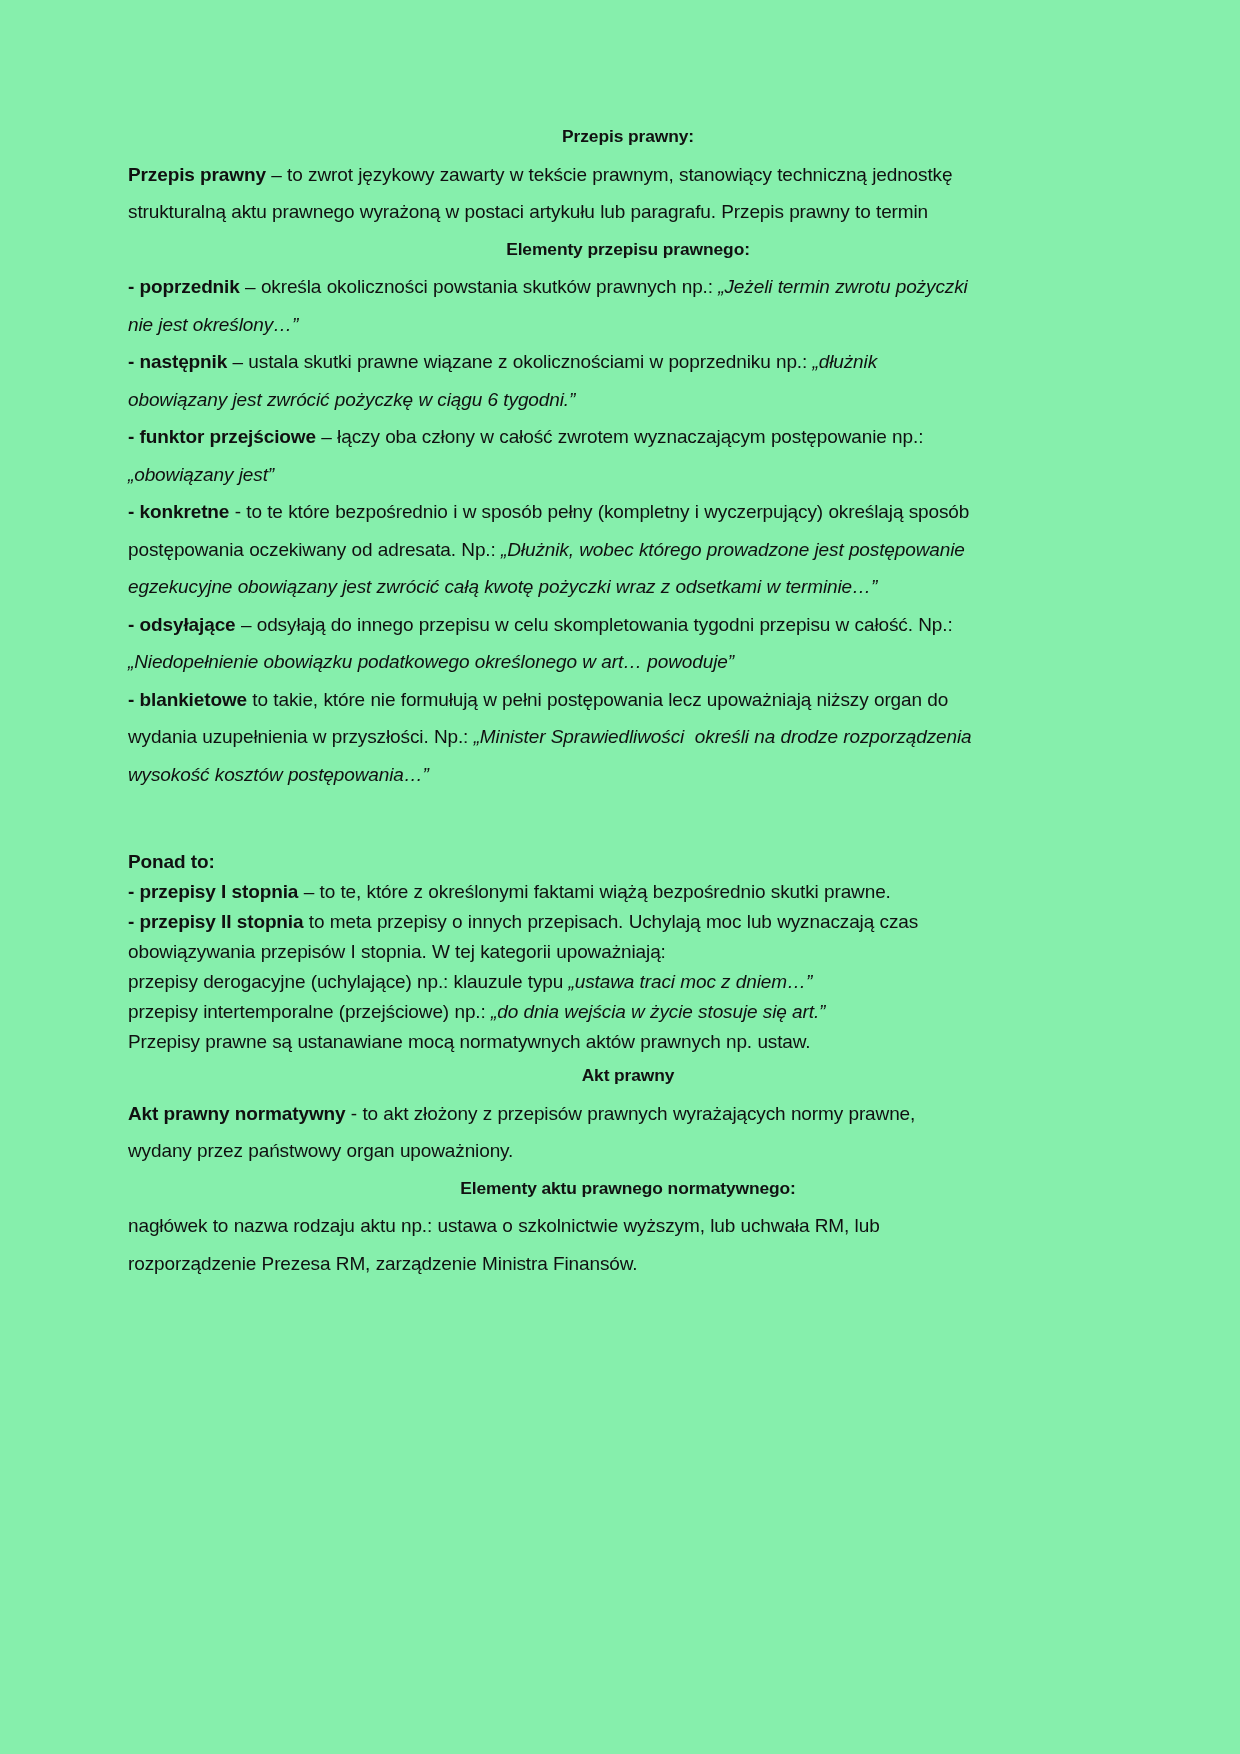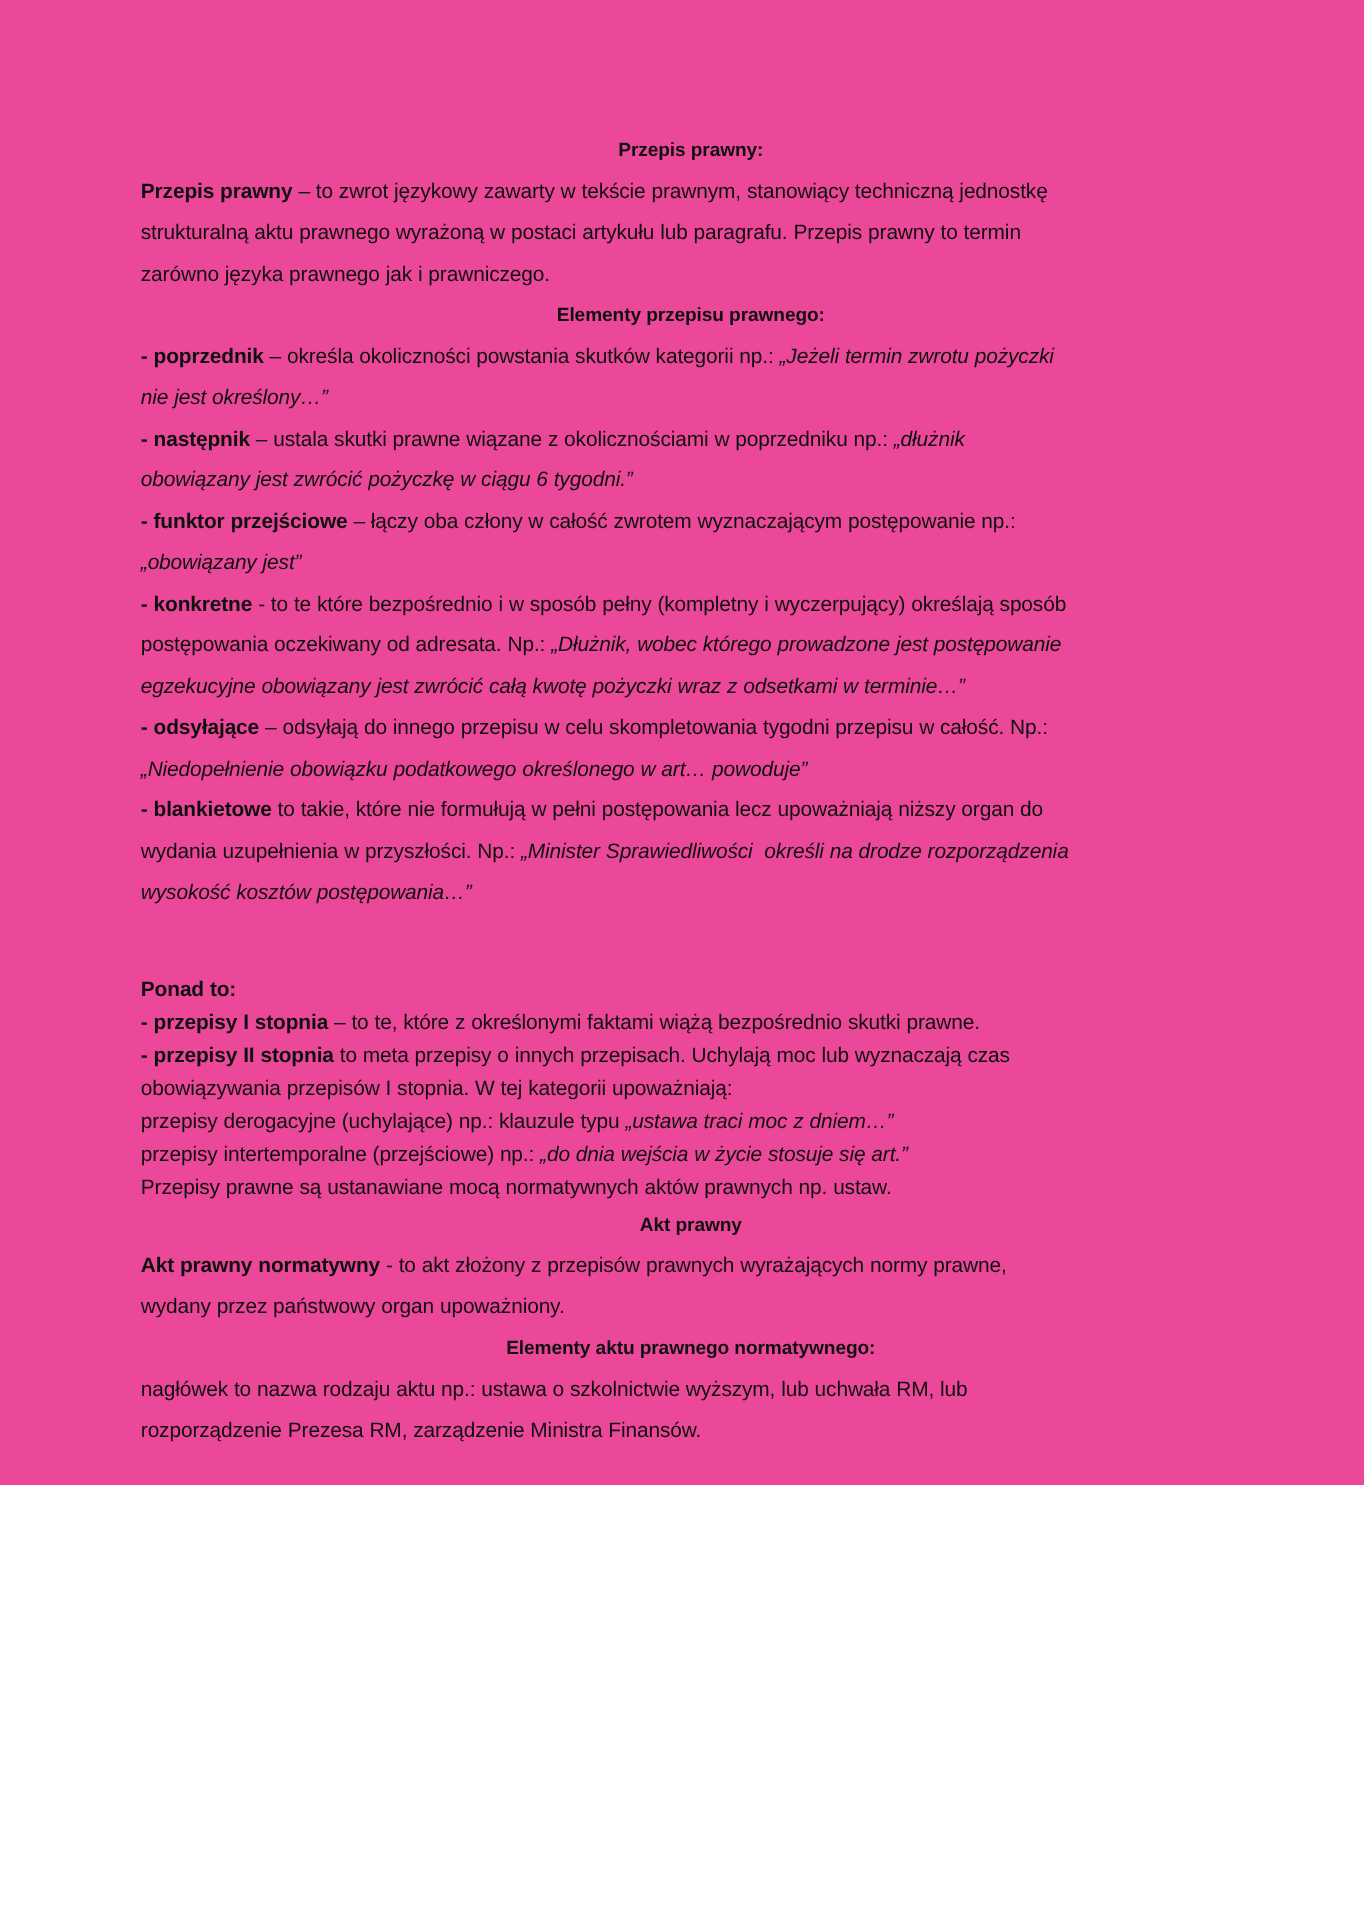--- a/index.html
+++ b/index.html
@@ -11,22 +11,22 @@
   body {
     width: 1240px;
     height: 1754px;
     font-family: "Liberation Sans", sans-serif;
     color: #111111;
     -webkit-font-smoothing: none;
   }
   .page {
     position: relative;
     width: 1240px;
-    height: 1350px;
-    background: #ec4899;
+    height: 1754px;
+    background: #86efac;
     box-sizing: border-box;
     padding: 118px 122px 92px 128px;
   }
   .doc {
     width: 1000px;
   }
   
   p.line {
     margin: 0;
     padding: 0;
@@ -61,25 +61,24 @@
 </head>
 <body>
 
 <div class="page">
   <div class="doc">
 
     <p class="hdr-center">Przepis prawny:</p>
 
     <p class="line"><b class="b">Przepis prawny</b><span> – to zwrot językowy zawarty w tekście prawnym, stanowiący techniczną jednostkę</span></p>
     <p class="line">strukturalną aktu prawnego wyrażoną w postaci artykułu lub paragrafu. Przepis prawny to termin</p>
-    <p class="line">zarówno języka prawnego jak i prawniczego.</p>
 
     <p class="hdr-center">Elementy przepisu prawnego:</p>
 
-    <p class="line"><b class="b">- </b><b class="b">poprzednik</b><span> – określa okoliczności powstania skutków kategorii np.: </span><i class="i">„Jeżeli termin zwrotu pożyczki</i></p>
+    <p class="line"><b class="b">- </b><b class="b">poprzednik</b><span> – określa okoliczności powstania skutków prawnych np.: </span><i class="i">„Jeżeli termin zwrotu pożyczki</i></p>
     <p class="line"><i class="i">nie jest określony…”</i></p>
 
     <p class="line"><b class="b">- </b><b class="b">następnik</b><span> – ustala skutki prawne wiązane z okolicznościami w poprzedniku np.: </span><i class="i">„dłużnik</i></p>
     <p class="line"><i class="i">obowiązany jest zwrócić pożyczkę w ciągu 6 tygodni.”</i></p>
 
     <p class="line"><b class="b">- </b><b class="b">funktor przejściowe</b><span> – łączy oba człony w całość zwrotem wyznaczającym postępowanie np.:</span></p>
     <p class="line"><i class="i">„obowiązany jest”</i></p>
 
 
     <p class="line"><b class="b">- </b><b class="b">konkretne</b><span> - to te które bezpośrednio i w sposób pełny (kompletny i wyczerpujący) określają sposób</span></p>

